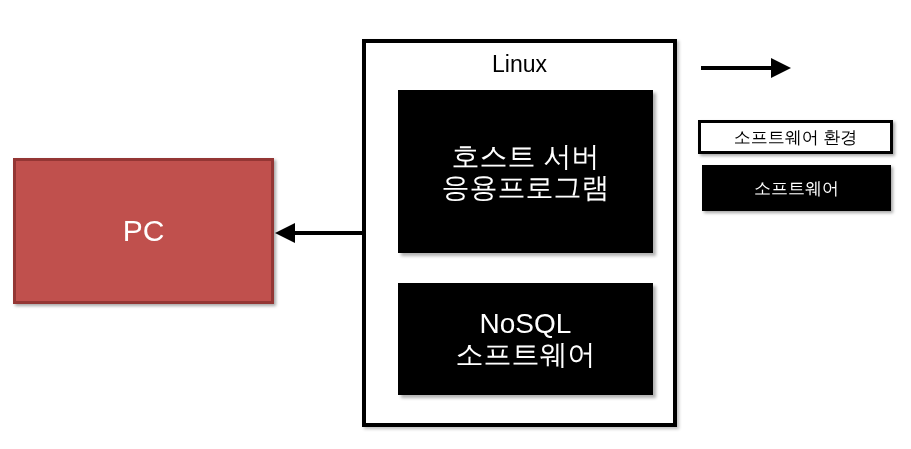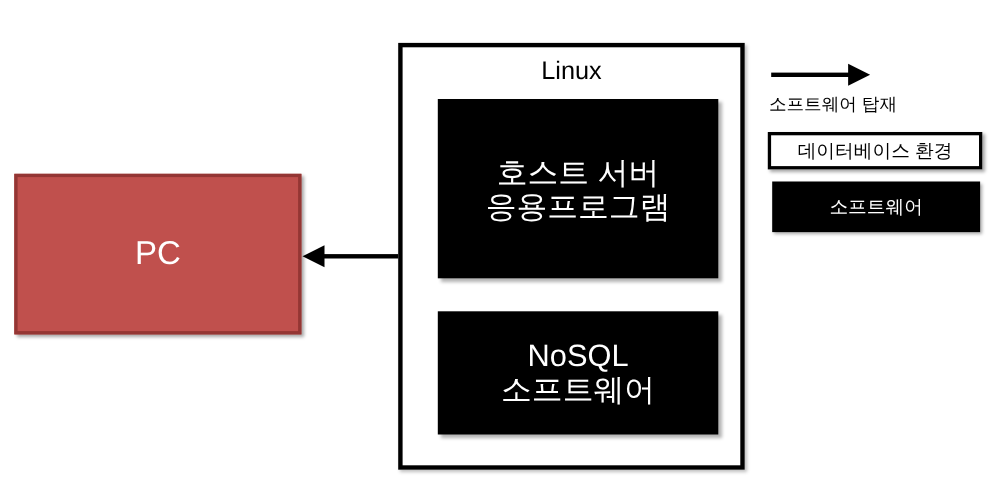--- a/index.html
+++ b/index.html
@@ -115,23 +115,22 @@
   <div class="abs black-box nosql-box">
     <span>NoSQL
 소프트웨어</span>
   </div>
 
   <svg class="abs legend-arrow" width="94" height="26" viewBox="0 0 94 26">
     <rect x="0" y="11" width="76" height="4" fill="#000000"></rect>
     <polygon points="90,13 70,3 70,23" fill="#000000"></polygon>
   </svg>
 
-  <div class="abs legend-mount-label">소프트웨어 탑재</div>
 
   <div class="abs legend-env-box">
-    <span>데이터베이스 환경</span>
+    <span>소프트웨어 환경</span>
   </div>
 
   <div class="abs legend-sw-box">
     <span>소프트웨어</span>
   </div>
 
 </div>
 
 </body></html>

